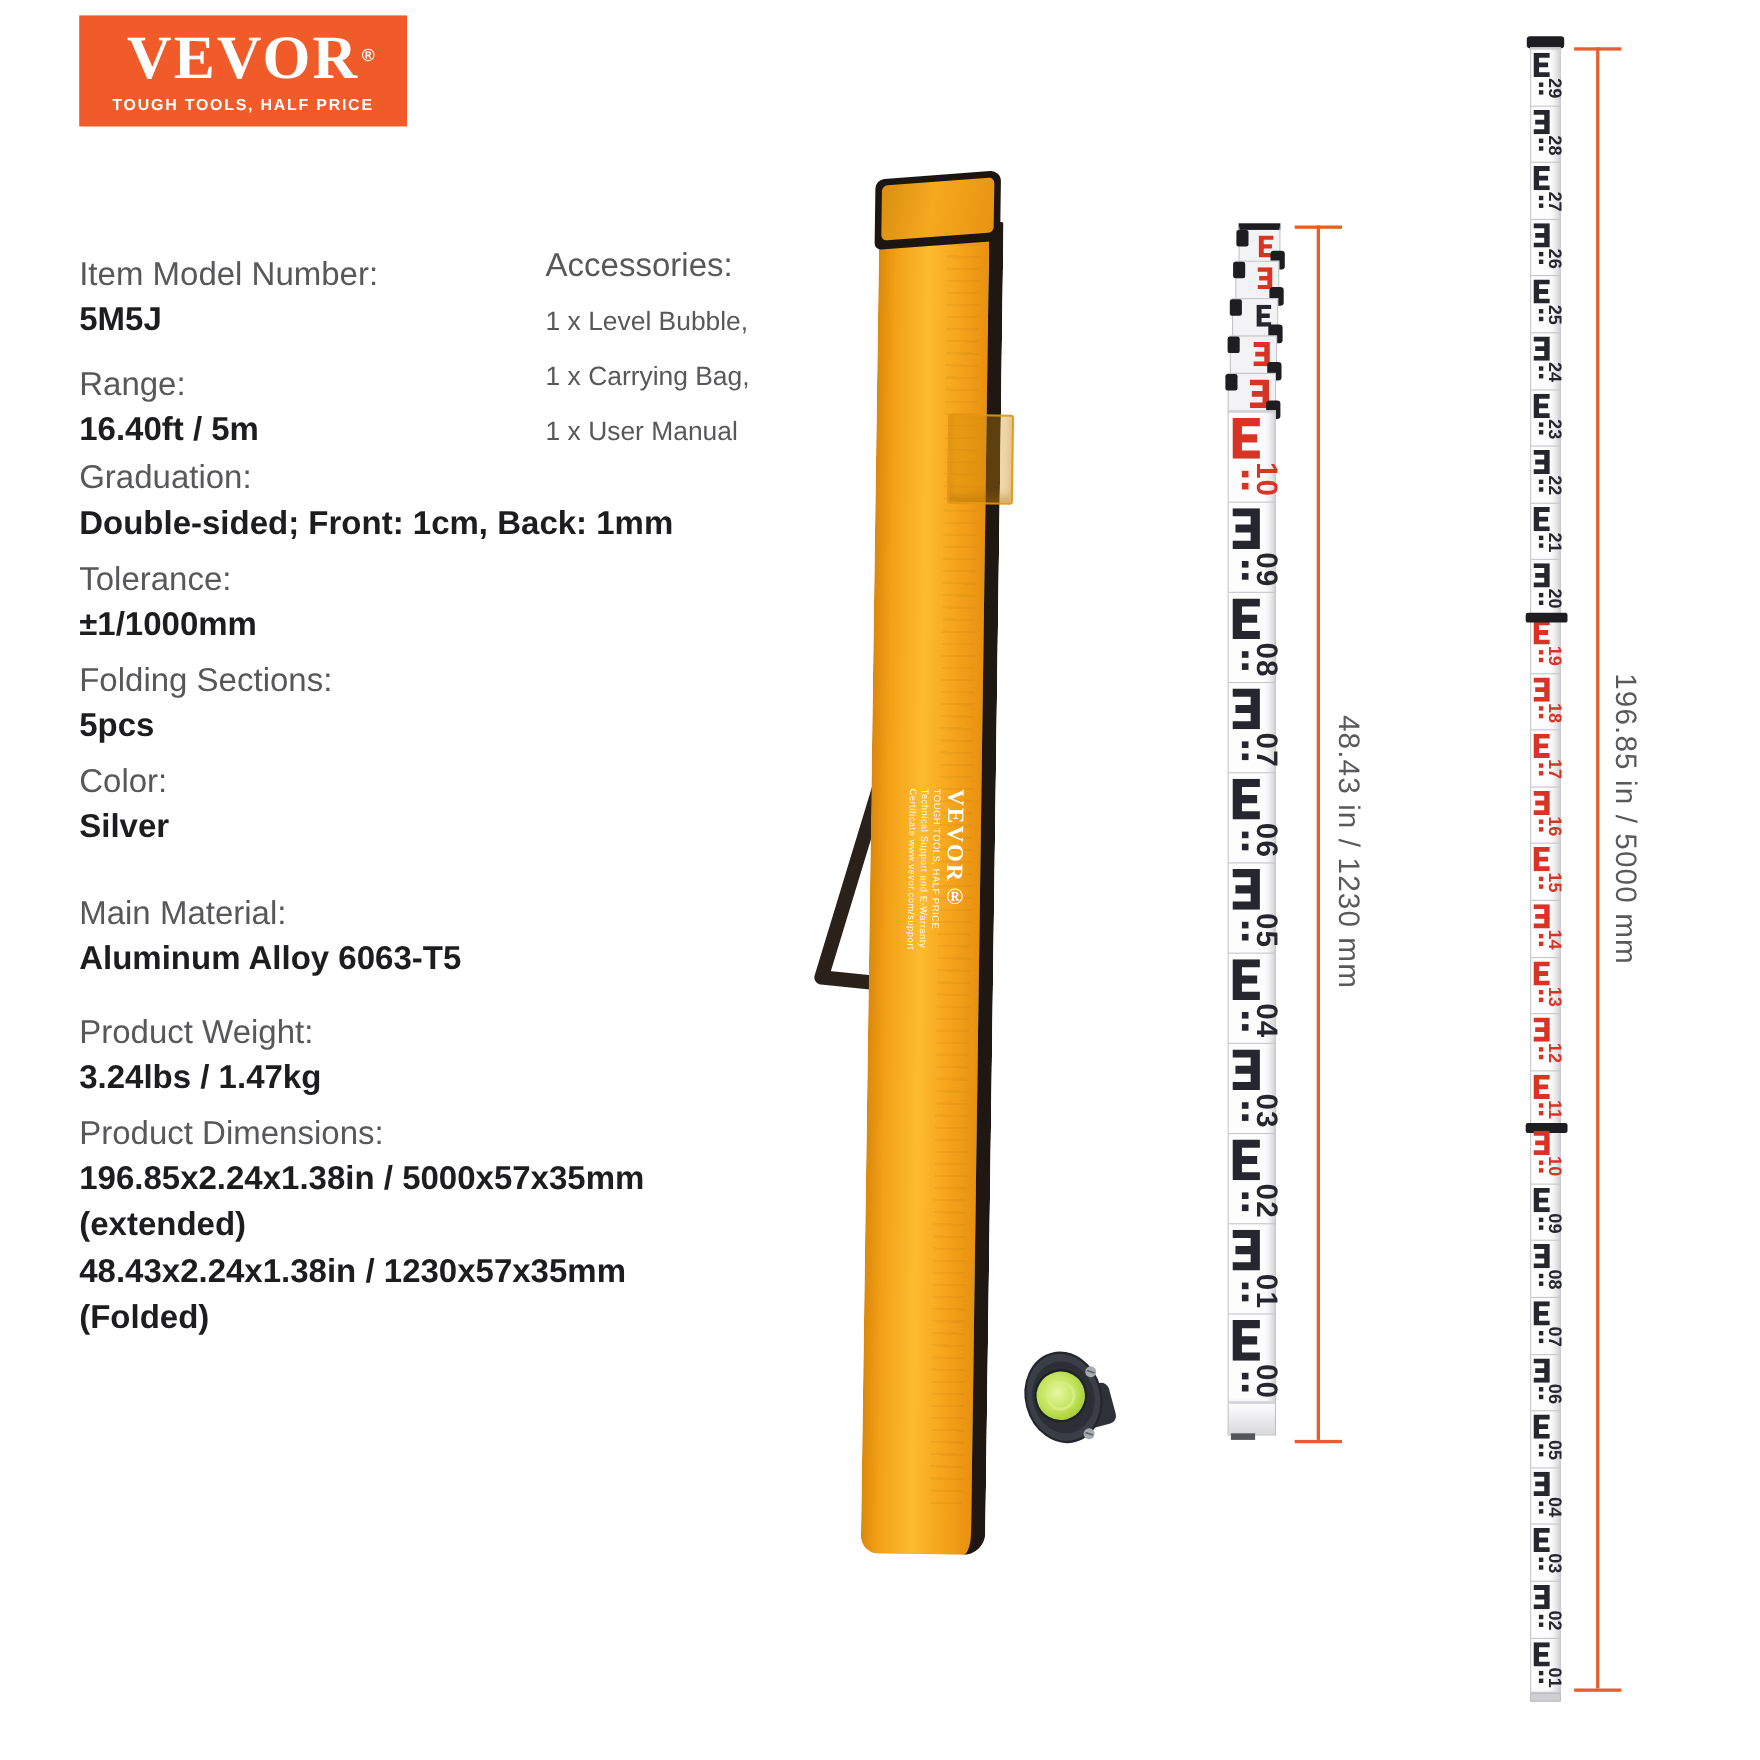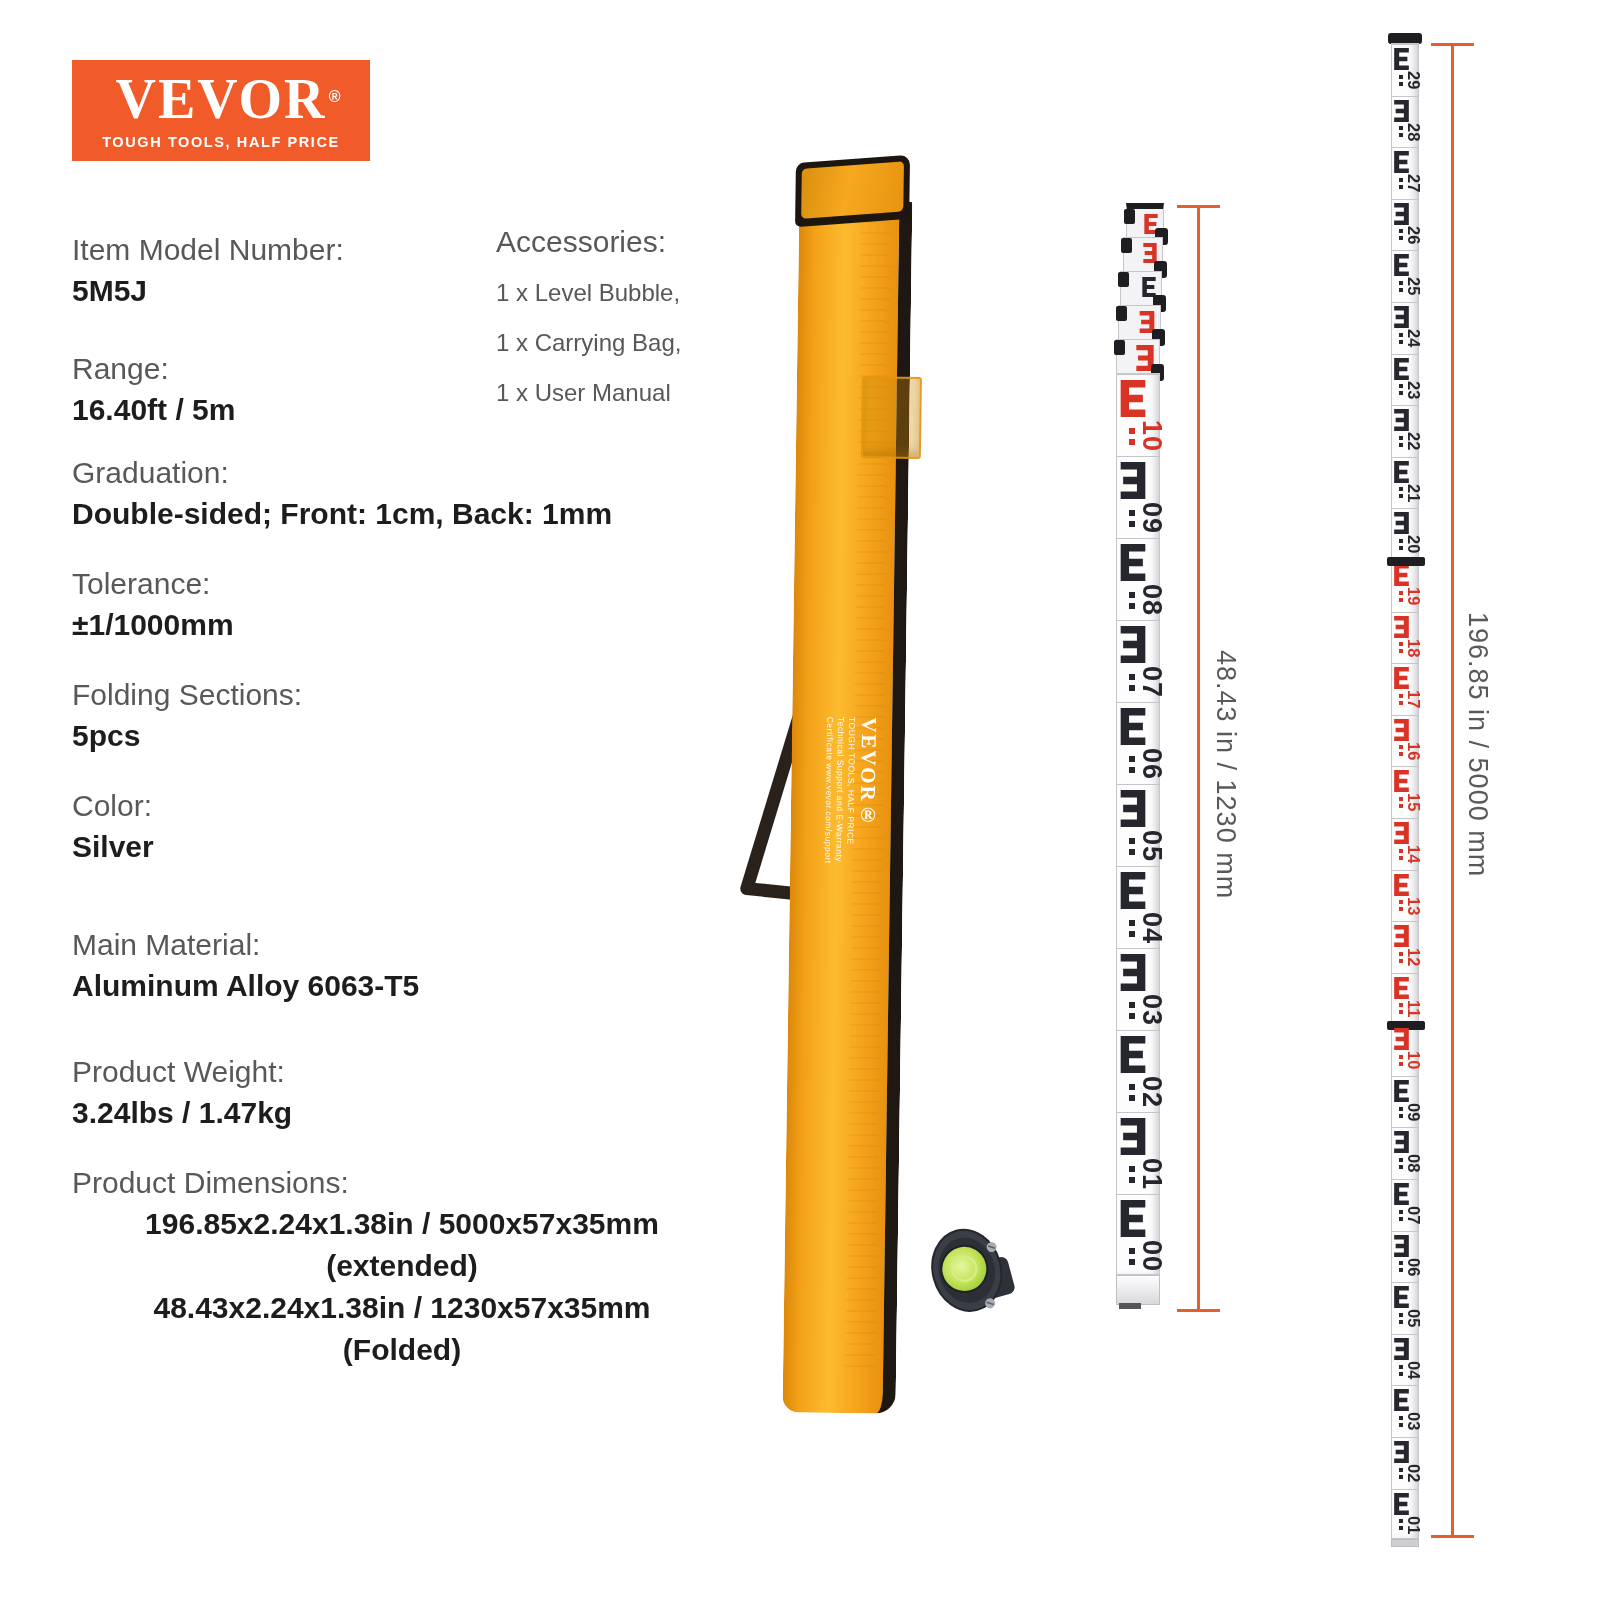--- a/index.html
+++ b/index.html
@@ -5,30 +5,30 @@
   :root{
     --brand-orange:#F15A29; --bag-yellow:#F7A61B; --dim-line:#E55E2E;
     --rod-red:#D93326; --rod-black:#26262E; --label-gray:#58585B; --value-black:#1D1D1F;
   }
   html,body{margin:0;padding:0;background:#fff;}
   body{font-family:"Liberation Sans",sans-serif;}
   #canvas{position:relative;width:1600px;height:1600px;background:#fff;overflow:hidden;}
 
   
   #logo{position:absolute;left:72px;top:14px;width:298px;height:101px;background:var(--brand-orange);
-        display:flex;flex-direction:column;align-items:center;justify-content:center;margin-top:46px;}
+        display:flex;flex-direction:column;align-items:center;justify-content:center;}
   #logo .brand{font-family:"Liberation Serif",serif;font-weight:bold;color:#fff;font-size:56px;line-height:56px;letter-spacing:2px;position:relative;}
   #logo .brand .reg{font-size:16px;position:absolute;top:-2px;right:-16px;font-family:"Liberation Sans",sans-serif;}
   #logo .tagline{color:#fff;font-size:14.5px;font-weight:bold;letter-spacing:1.6px;margin-top:7px;}
 
   
-  #specs{position:absolute;left:72px;top:230px;width:660px;display:flex;flex-direction:column;gap:30px;}
+  #specs{position:absolute;left:72px;top:230px;width:660px;display:flex;flex-direction:column;gap:11px;}
   .spec .label{font-size:30px;color:var(--label-gray);line-height:40px;}
   .spec .value,.spec .vline{font-size:30px;font-weight:bold;color:var(--value-black);line-height:41px;}
-  .spec .vline{line-height:42px;text-align:center;}
+  .spec .vline{line-height:42px;}
   #specs .spec:nth-child(2){margin-top:8px;}
   #specs .spec:nth-child(3){margin-top:-7px;}
   #specs .spec:nth-child(7){margin-top:28px;}
   #specs .spec:nth-child(8){margin-top:16px;}
 
   
   #accessories{position:absolute;left:496px;top:222px;width:330px;}
   #accessories .label{font-size:30px;color:var(--label-gray);line-height:40px;margin-bottom:6px;}
   #accessories .acc-item{font-size:24px;color:var(--label-gray);line-height:50px;}
 

